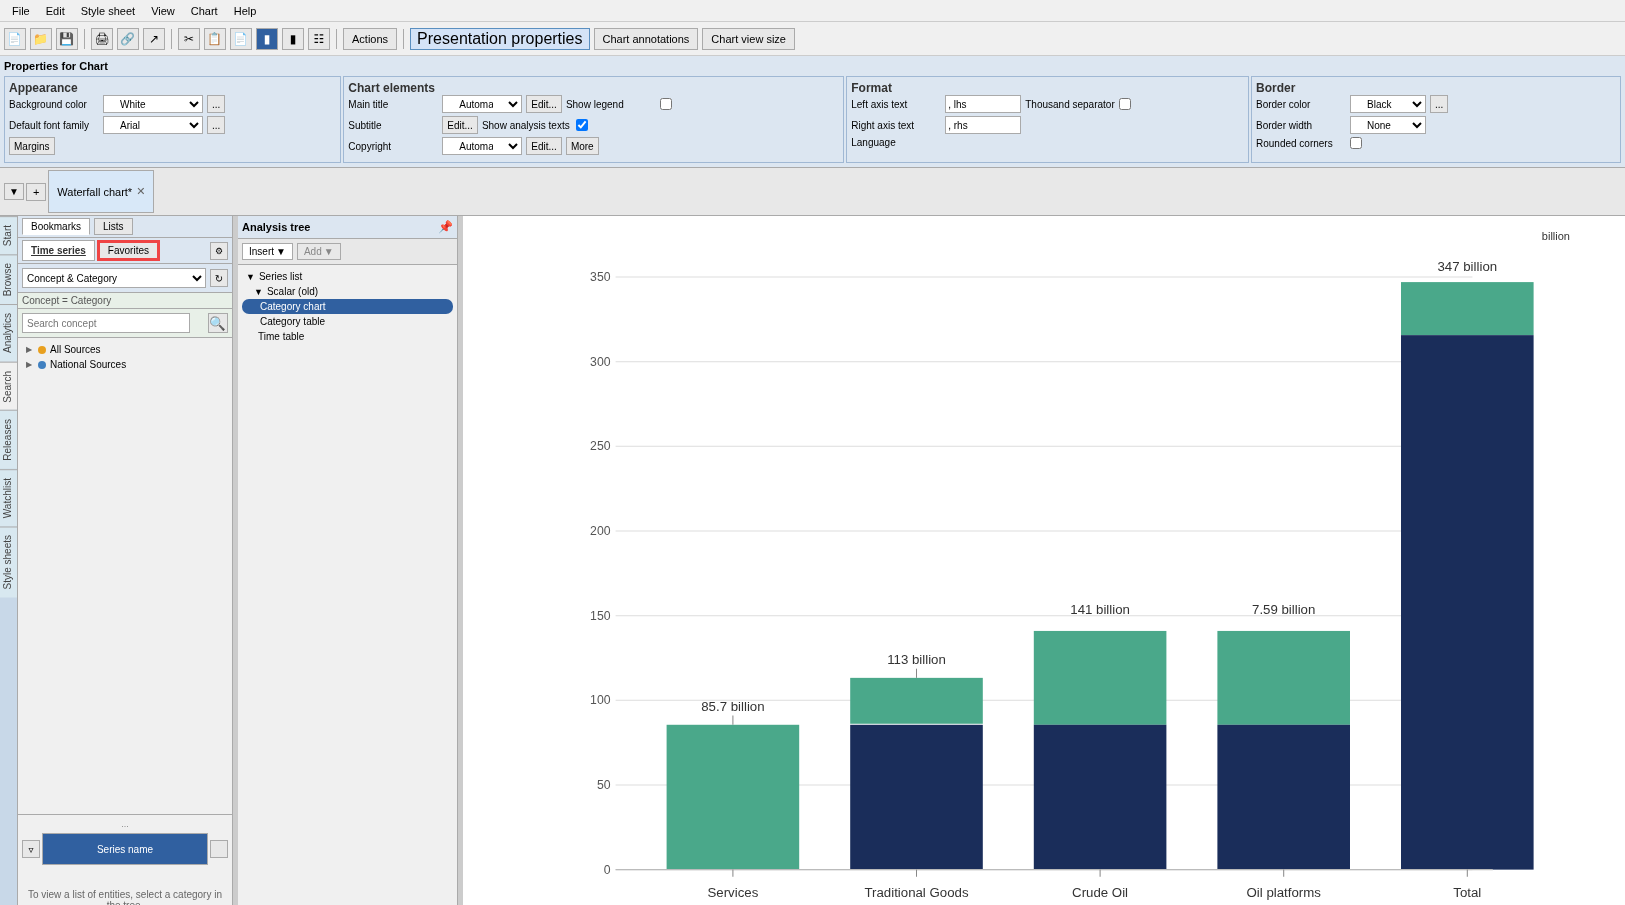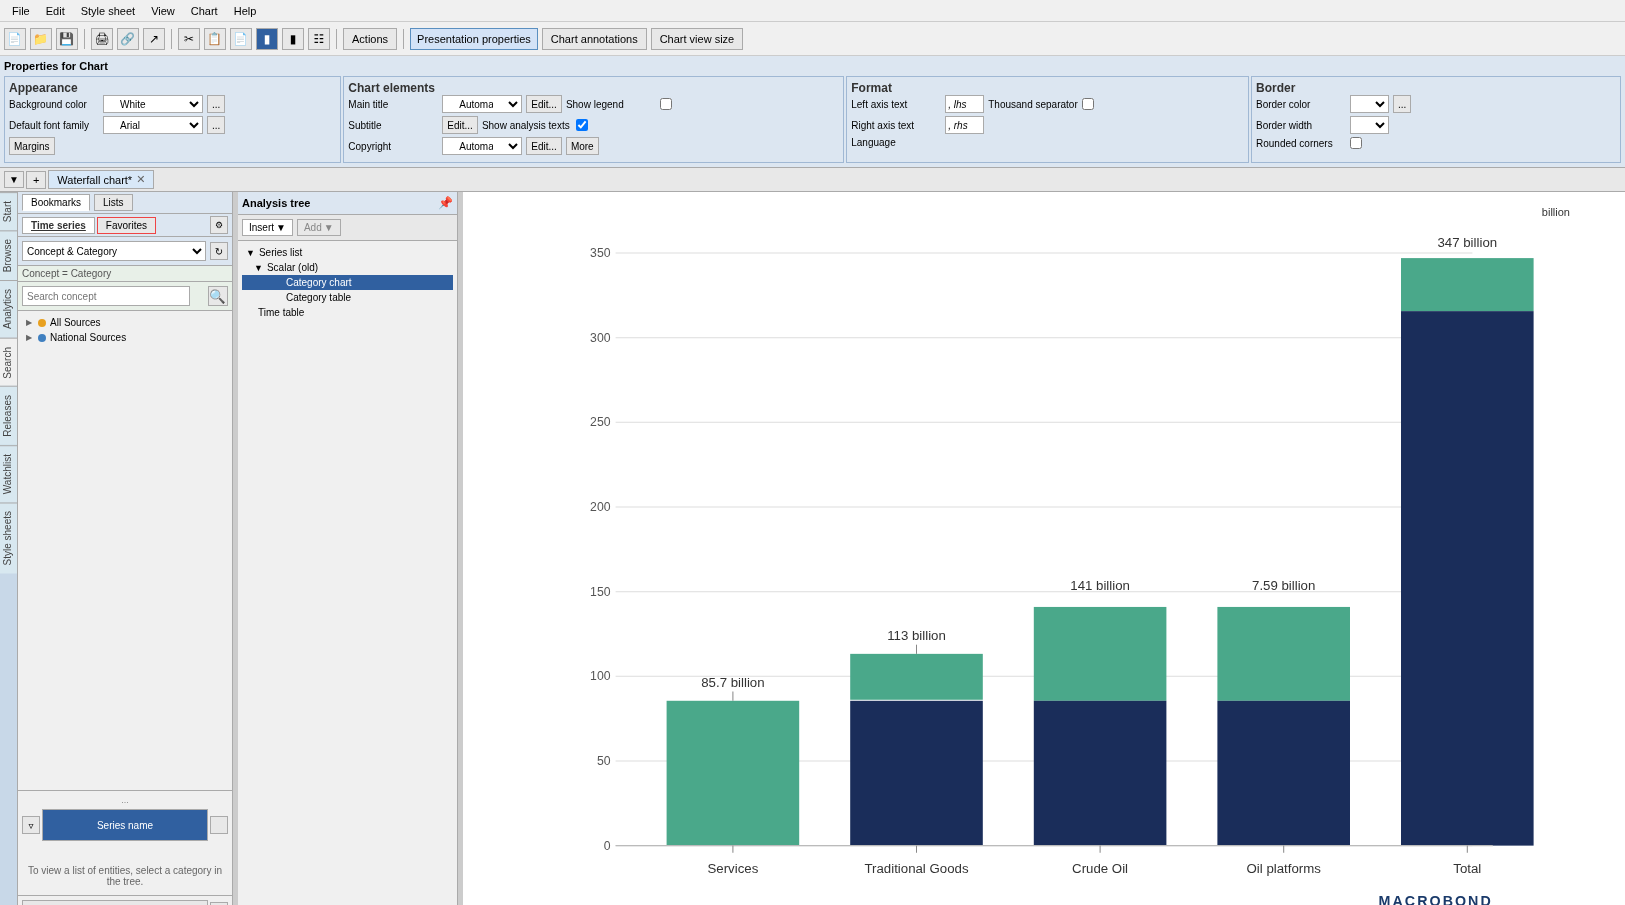--- a/index.html
+++ b/index.html
@@ -6,33 +6,33 @@
     body { font-family: Arial, sans-serif; font-size: 11px; background: #f0f0f0; overflow: hidden; width: 1625px; height: 905px; }
 
     
     .menu-bar { display: flex; align-items: center; background: #f0f0f0; padding: 2px 4px; height: 22px; border-bottom: 1px solid #ccc; }
     .menu-item { padding: 2px 8px; cursor: pointer; font-size: 11px; }
 
     
     .toolbar { display: flex; align-items: center; background: #f0f0f0; padding: 2px 4px; height: 34px; border-bottom: 1px solid #ccc; gap: 4px; }
     .toolbar-btn { width: 22px; height: 22px; background: #e8e8e8; border: 1px solid #aaa; cursor: pointer; display: flex; align-items: center; justify-content: center; font-size: 12px; }
     .toolbar-sep { width: 1px; height: 20px; background: #aaa; margin: 0 2px; }
-    .toolbar-label { font-size: 11px; padding: 0 6px; background: #d4e3f7; border: 1px solid #5a8fc0; height: 22px; display: flex; align-items: center; cursor: pointer; }
+    .toolbar-label { font-size: 16px; padding: 0 6px; background: #d4e3f7; border: 1px solid #5a8fc0; height: 22px; display: flex; align-items: center; cursor: pointer; }
     .toolbar-actions { font-size: 11px; padding: 2px 8px; background: #e8e8e8; border: 1px solid #aaa; cursor: pointer; height: 22px; display: flex; align-items: center; }
 
     
     .properties-panel { background: #dce6f1; padding: 4px; border-bottom: 1px solid #aaa; }
     .properties-title { font-weight: bold; font-size: 11px; margin-bottom: 4px; }
     .properties-grid { display: flex; gap: 2px; }
     .prop-section { background: #dce6f1; border: 1px solid #a0b8d4; padding: 4px; flex: 1; }
     .prop-section-title { font-weight: bold; font-size: 12px; color: #333; }
     .prop-row { display: flex; align-items: center; gap: 4px; margin-bottom: 3px; font-size: 10px; }
     .prop-label { min-width: 90px; font-size: 10px; }
     .prop-input { height: 18px; border: 1px solid #aaa; background: white; padding: 0 2px; font-size: 10px; }
-    .prop-input-sm { width: 39px; font-style: italic; }
+    .prop-input-sm { width: 76px; }
     .prop-input-md { width: 100px; }
     .prop-select { height: 18px; border: 1px solid #aaa; background: white; padding: 0 12px; font-size: 10px; }
     .prop-btn { height: 18px; border: 1px solid #aaa; background: #e8e8e8; padding: 0 4px; font-size: 10px; cursor: pointer; }
     .prop-check { width: 12px; height: 12px; }
 
     
     .main-layout { display: flex; height: calc(905px - 22px - 34px - 115px); }
 
     
     .side-tabs { width: 18px; background: #c8d8e8; display: flex; flex-direction: column; border-right: 1px solid #aaa; }
@@ -40,21 +40,21 @@
     .side-tab.active { background: #f0f0f0; }
 
     
     .left-panel { width: 215px; background: #f0f0f0; border-right: 1px solid #aaa; display: flex; flex-direction: column; }
     .left-panel-header { background: #dce6f1; padding: 2px 4px; border-bottom: 1px solid #aaa; display: flex; align-items: flex-start; gap: 4px; }
     .tab-btn { padding: 2px 8px; font-size: 10px; border: 1px solid #aaa; background: #e8e8e8; cursor: pointer; }
     .tab-btn.active { background: white; border-bottom: 1px solid white; }
     .tab-row { display: flex; align-items: center; justify-content: space-between; padding: 2px 4px; background: #dce6f1; border-bottom: 1px solid #aaa; }
     .tab-inner { display: flex; gap: 2px; }
     .series-tab { padding: 2px 8px; font-size: 10px; border: 1px solid #aaa; background: white; cursor: pointer; font-weight: bold; text-decoration: underline; color: #333; }
-    .fav-tab { padding: 2px 8px; font-size: 10px; border: 1px solid #ef4444; background: #e8e8e8; cursor: pointer; }
+    .fav-tab { padding: 2px 8px; font-size: 10px; border: 3px solid #ef4444; background: #e8e8e8; cursor: pointer; }
 
     .concept-row { display: flex; align-items: center; gap: 4px; padding: 4px; background: #dce6f1; border-bottom: 1px solid #aaa; }
     .concept-select { height: 20px; border: 1px solid #aaa; background: white; font-size: 10px; flex: 1; }
     .refresh-btn { width: 18px; height: 18px; border: 1px solid #aaa; background: #e8e8e8; cursor: pointer; display: flex; align-items: center; justify-content: center; font-size: 10px; }
 
     .search-row { display: flex; align-items: center; padding: 4px; background: #e8f0e8; border-bottom: 1px solid #aaa; gap: 18px; }
     .search-input { flex: 1; height: 20px; border: 1px solid #aaa; background: white; padding: 0 4px; font-size: 10px; }
     .search-btn { width: 20px; height: 20px; border: 1px solid #aaa; background: #e8e8e8; cursor: pointer; display: flex; align-items: center; justify-content: center; }
 
     .tree-list { flex: 1; overflow-y: auto; padding: 4px; }
@@ -78,29 +78,29 @@
     .analysis-title { font-weight: bold; font-size: 11px; }
     .analysis-pin { font-size: 12px; cursor: pointer; }
     .analysis-toolbar { display: flex; align-items: center; gap: 4px; padding: 4px; background: #e8e8e8; border-bottom: 1px solid #aaa; }
     .insert-btn { display: flex; align-items: center; gap: 2px; padding: 2px 6px; border: 1px solid #aaa; background: white; font-size: 10px; cursor: pointer; }
     .add-btn { display: flex; align-items: center; gap: 2px; padding: 2px 6px; border: 1px solid #aaa; background: #e8e8e8; font-size: 10px; cursor: pointer; color: #888; }
 
     .analysis-tree { flex: 1; overflow-y: auto; padding: 4px; }
     .at-item { padding: 2px 4px; cursor: pointer; font-size: 10px; display: flex; align-items: center; }
     .at-item.selected { background: #3060a0; color: white; }
     .at-indent1 { padding-left: 12px; }
-    .at-indent2 { padding-left: 40px; }
+    .at-indent2 { padding-left: 14px; border-radius: 7px; }
     .at-arrow { margin-right: 4px; font-size: 9px; }
 
     
     .chart-area { flex: 1; background: white; position: relative; padding: 10px; }
 
     
     .chart-tab-strip { display: flex; align-items: center; background: #e8e8e8; border-bottom: 1px solid #aaa; padding: 2px 4px; gap: 2px; }
-    .chart-tab { display: flex; align-items: center; padding: 2px 8px; border: 1px solid #aaa; background: #d8e8f8; font-size: 11px; cursor: pointer; gap: 4px; }
+    .chart-tab { display: flex; align-items: center; padding: 14px 8px; border: 1px solid #aaa; background: #d8e8f8; font-size: 11px; cursor: pointer; gap: 4px; }
     .chart-tab-close { cursor: pointer; color: #666; }
     .chart-tab-add { padding: 2px 6px; border: 1px solid #aaa; background: #e8e8e8; font-size: 11px; cursor: pointer; }
     .chart-tab-dropdown { padding: 2px 4px; border: 1px solid #aaa; background: #e8e8e8; font-size: 10px; cursor: pointer; }
 
     .resize-handle-v { width: 5px; background: #ccc; cursor: ew-resize; }
   </style>
 </head>
 <body>
 
 <div class="menu-bar">

